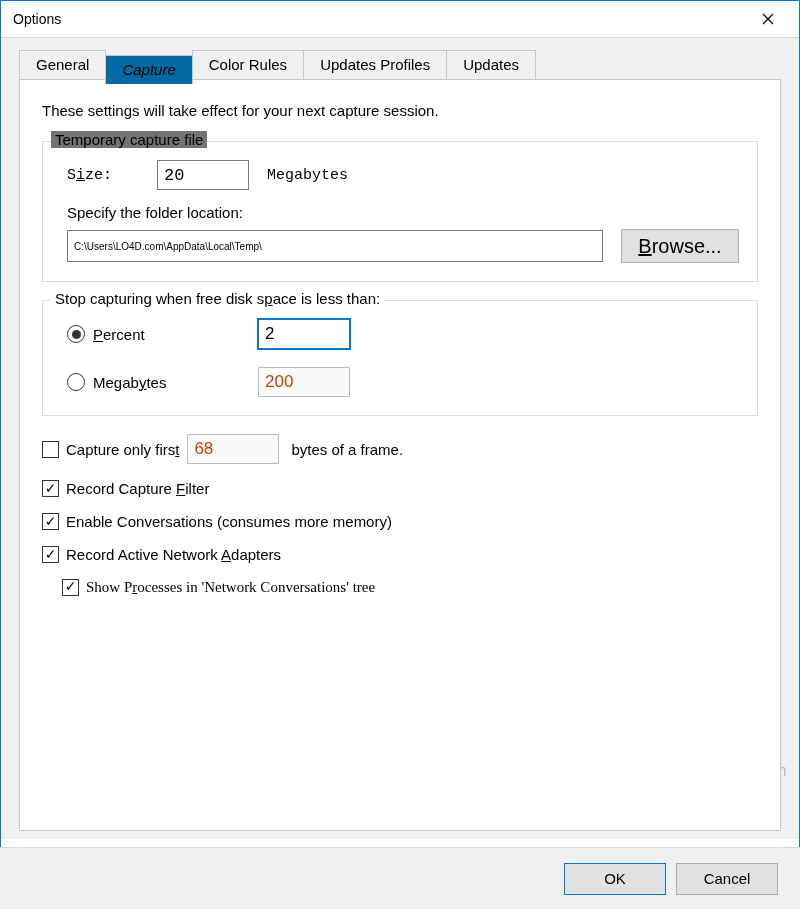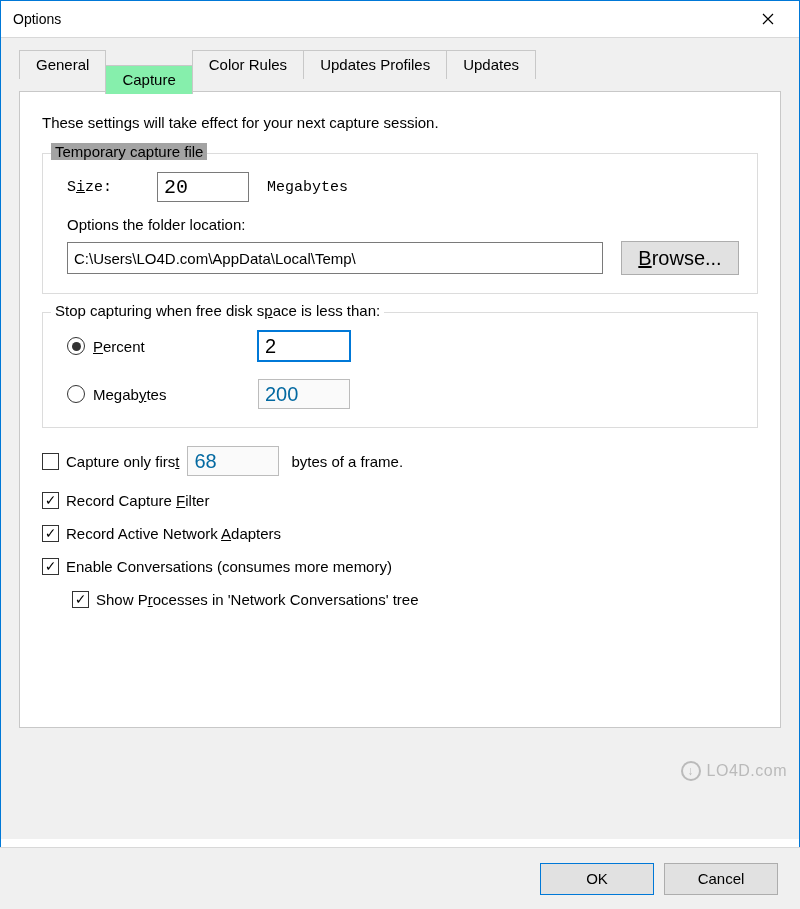--- a/index.html
+++ b/index.html
@@ -42,76 +42,77 @@
 .tab {
   padding: 5px 16px;
   background: #f0f0f0;
   border: 1px solid #c8c8c8;
   border-bottom: none;
   margin-right: -1px;
   font-size: 15px;
   cursor: default;
 }
 .tab.active {
-  background: #86efac;
-  position: relative;
-  top: 15px;
+  background: #0369a1;
+  position: relative;
+  top: 5px;
   padding-bottom: 6px;
+  font-style: italic;
 }
 .tab-panel {
   background: #fff;
   border: 1px solid #c8c8c8;
   padding: 22px 22px 22px 22px;
   position: relative;
-  top: 12px;
+  top: 0;
   z-index: 1;
-  height: 637px;
+  height: 752px;
 }
 .intro { margin-bottom: 22px; }
 .groupbox {
   border: 1px solid #dcdcdc;
   padding: 18px 18px 18px 18px;
   margin-bottom: 18px;
   position: relative;
 }
 .groupbox-title {
   position: absolute;
   top: -11px;
   left: 8px;
-  background: #a3a3a3;
+  background: #737373;
   padding: 0 4px;
 }
 .row { display: flex; align-items: center; margin-bottom: 14px; font-family: Liberation Mono, monospace; }
 .row:last-child { margin-bottom: 0; }
 .size-label { width: 90px; margin-left: 6px; }
 .u { text-decoration: underline; }
 input[type=text].num {
   width: 92px; height: 30px;
   border: 1px solid #7a7a7a;
   padding: 2px 6px;
-  font-size: 20px;
+  font-size: 17px;
   font-family: inherit;
 }
 input[type=text].num.focused {
   border: 1px solid #0078d7;
   outline: 1px solid #0078d7;
 }
 input[type=text].num.disabled {
-  color: #0369a1;
+  color: #c2410c;
   border: 1px solid #bcbcbc;
 }
 .unit { margin-left: 18px; }
 .folder-label { margin-bottom: 8px; margin-left: 6px; }
 .folder-row { display: flex; align-items: center; gap: 18px; margin-left: 6px;}
 input.path {
   flex: 1;
   height: 32px;
   border: 1px solid #7a7a7a;
   padding: 2px 6px;
-  font-size: 15px;
+  font-size: 10px;
   font-family: inherit;
 }
 button.browse {
   width: 118px; height: 34px;
   background: #e1e1e1;
   border: 1px solid #adadad;
   font-size: 20px;
   font-family: inherit;
 }
 .stop-title {
@@ -147,36 +148,36 @@
   align-items: center; justify-content: center;
   font-size: 14px;
   line-height: 1;
 }
 .checkbox.checked::after {
   content: "✓";
   font-size: 14px;
   position: relative;
   top: -1px;
 }
-.indent { margin-left: 30px; }
+.indent { margin-left: 20px; font-family: Liberation Serif, serif; }
 .bytes-unit { margin-left: 12px; }
 .bottom-bar {
   position: absolute;
   bottom: 0; left: 0; right: 0;
   height: 62px;
   background: #f0f0f0;
   border-top: 1px solid #d8d8d8;
   display: flex;
   justify-content: flex-end;
   align-items: center;
   padding-right: 22px;
   gap: 10px;
 }
 button.dlg {
-  width: 114px; height: 32px;
+  width: 102px; height: 32px;
   background: #e1e1e1;
   border: 1px solid #adadad;
   font-size: 15px;
   font-family: inherit;
 }
 button.dlg.primary {
   border: 1.5px solid #0078d7;
 }
 .watermark {
   position: absolute;
@@ -226,21 +227,21 @@
 
     <div class="groupbox">
       <div class="groupbox-title">Temporary capture file</div>
 
       <div class="row">
         <span class="size-label"><span>S</span><span class="u">i</span><span>ze:</span></span>
         <input type="text" class="num" value="20" style="">
         <span class="unit">Megabytes</span>
       </div>
 
-      <div class="folder-label">Options the folder location:</div>
+      <div class="folder-label">Specify the folder location:</div>
       <div class="folder-row">
         <input type="text" class="path" value="C:\Users\LO4D.com\AppData\Local\Temp\" style="">
         <button class="browse"><span class="u">B</span><span>rowse...</span></button>
       </div>
     </div>
 
     <div class="groupbox">
       <div class="stop-title"><span>Stop capturing when free disk s</span><span class="u">p</span><span>ace is less than:</span></div>
 
       <div class="radio-block">
@@ -264,26 +265,26 @@
       <span class="bytes-unit">bytes of a frame.</span>
     </div>
 
     <div class="check-row">
       <span class="checkbox checked"></span>
       <span><span>Record Capture </span><span class="u">F</span><span>ilter</span></span>
     </div>
 
     <div class="check-row">
       <span class="checkbox checked"></span>
-      <span><span>Record Active Network </span><span class="u">A</span><span>dapters</span></span>
+      <span>Enable Conversations (consumes more memory)</span>
     </div>
 
     <div class="check-row">
       <span class="checkbox checked"></span>
-      <span>Enable Conversations (consumes more memory)</span>
+      <span><span>Record Active Network </span><span class="u">A</span><span>dapters</span></span>
     </div>
 
     <div class="check-row indent">
       <span class="checkbox checked"></span>
       <span><span>Show P</span><span class="u">r</span><span>ocesses in 'Network Conversations' tree</span></span>
     </div>
 
   </div>
 
   <div class="watermark">

